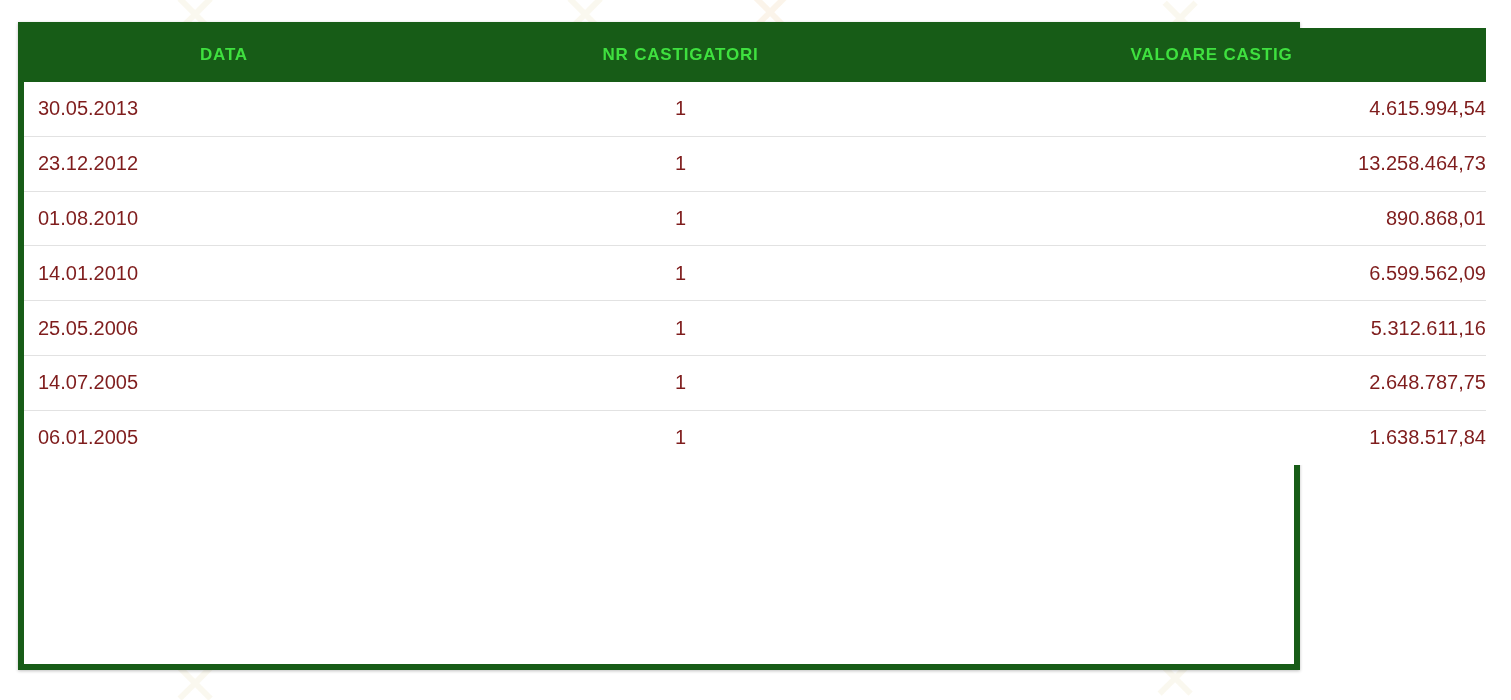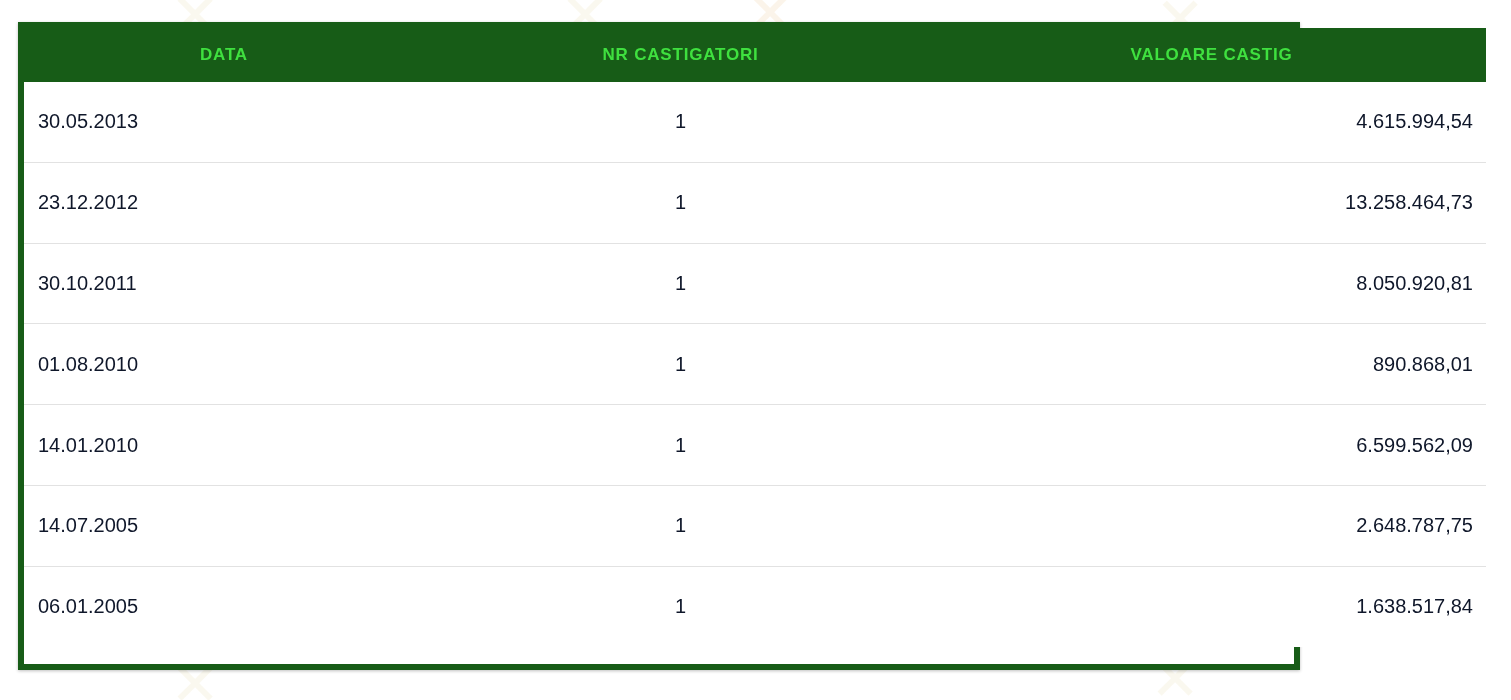--- a/index.html
+++ b/index.html
@@ -67,23 +67,23 @@
     text-transform: uppercase;
   }
 
   col.c-data { width: 400px; }
   col.c-nr   { width: 513px; }
   col.c-val  { width: 549px; }
 
   tbody td {
     height: 53.8px;
     font-size: 20px;
-    color: #0f172a;
+    color: #7f1d1d;
     border-bottom: 1px solid #e2e2e2;
-    padding: 13px;
+    padding: 0;
     vertical-align: middle;
     background: #ffffff;
   }
   tbody tr:last-child td { border-bottom: none; }
 
   td.data  { text-align: left; padding-left: 14px; }
   td.nr    { text-align: center; }
   td.val   { text-align: right; }
 
   
@@ -125,33 +125,33 @@
             <td class="data">30.05.2013</td>
             <td class="nr">1</td>
             <td class="val">4.615.994,54</td>
           </tr>
           <tr>
             <td class="data">23.12.2012</td>
             <td class="nr">1</td>
             <td class="val">13.258.464,73</td>
           </tr>
           <tr>
-            <td class="data">30.10.2011</td>
-            <td class="nr">1</td>
-            <td class="val">8.050.920,81</td>
-          </tr>
-          <tr>
             <td class="data">01.08.2010</td>
             <td class="nr">1</td>
             <td class="val">890.868,01</td>
           </tr>
           <tr>
             <td class="data">14.01.2010</td>
             <td class="nr">1</td>
             <td class="val">6.599.562,09</td>
+          </tr>
+          <tr>
+            <td class="data">25.05.2006</td>
+            <td class="nr">1</td>
+            <td class="val">5.312.611,16</td>
           </tr>
           <tr>
             <td class="data">14.07.2005</td>
             <td class="nr">1</td>
             <td class="val">2.648.787,75</td>
           </tr>
           <tr>
             <td class="data">06.01.2005</td>
             <td class="nr">1</td>
             <td class="val">1.638.517,84</td>

